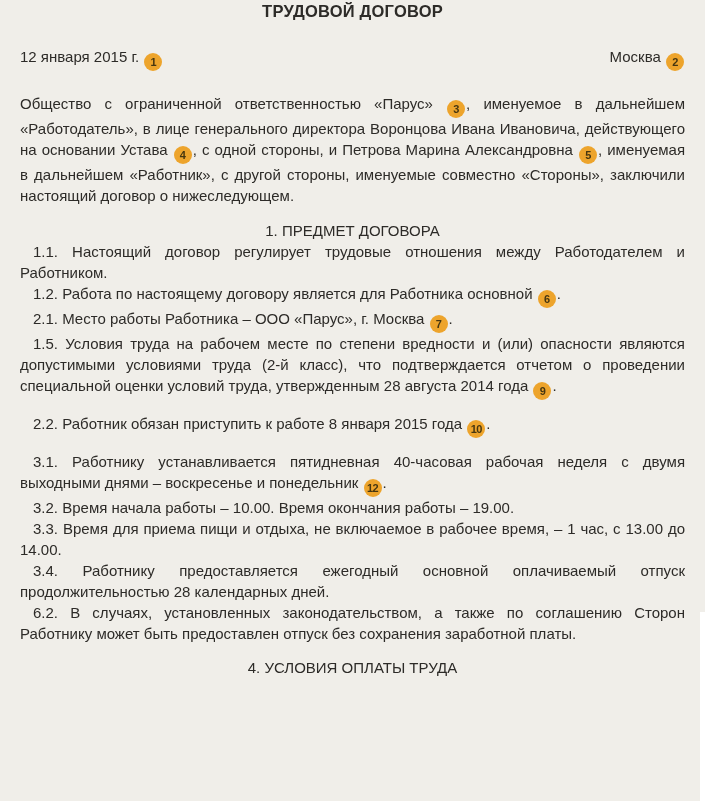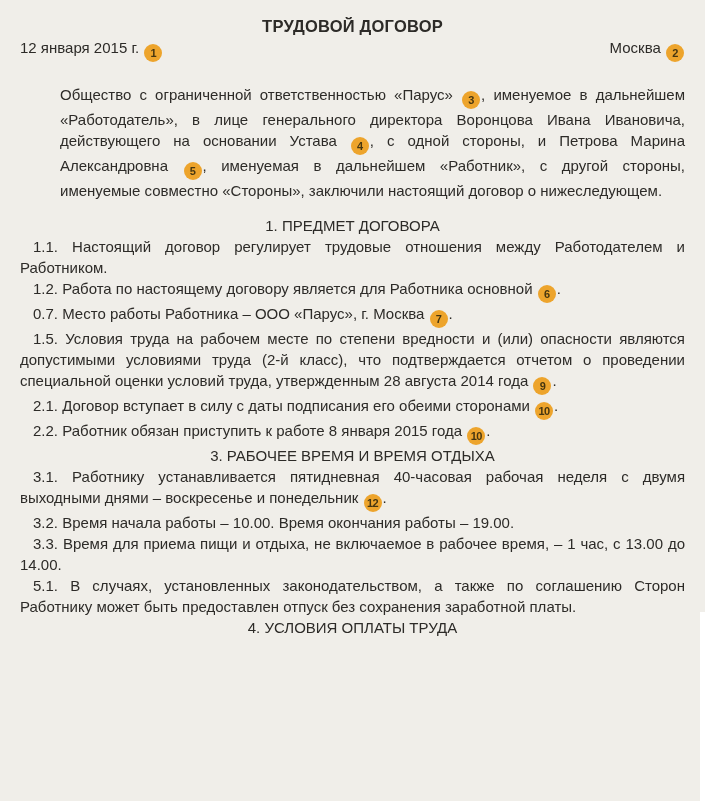--- a/index.html
+++ b/index.html
@@ -9,39 +9,39 @@
     width:705px;height:801px;
     background:var(--page-bg,#f0eee9);
     color:var(--text-color,#2d2b28);
     overflow:hidden;
     box-sizing:border-box;
     padding:0 20px;
     font-size:15px;
     line-height:21px;
   }
   .doc-title{
-    padding-top:15px;
+    padding-top:0;
     text-align:center;
     font-weight:700;
     font-size:16.5px;
     line-height:22px;
     letter-spacing:.2px;
   }
   .date-row{
     display:flex;
     justify-content:space-between;
     align-items:center;
+    margin-top:24px;
   }
   .intro{
     margin-top:22px;
     margin-bottom:14px;
     text-align:justify;
-    margin-left:40px;
   }
-  .section{}
+  .section{margin-top:13px;}
   .section-heading{
     text-align:center;
     line-height:21px;
   }
   .para{
     text-align:justify;
     text-indent:13px;
   }
   .marker{
     display:inline-block;
@@ -83,33 +83,32 @@
     </div>
   </div>
 
   <div class="intro" id="intro"><span>Общество с ограниченной ответственностью «Парус» </span><span class="marker">3</span><span>, именуемое в дальнейшем «Работодатель», в лице генерального директора Воронцова Ивана Ивановича, действующего на основании Устава </span><span class="marker">4</span><span>, с одной стороны, и Петрова Марина Александровна </span><span class="marker">5</span><span>, именуемая в дальнейшем «Работник», с другой стороны, именуемые совместно «Стороны», заключили настоящий договор о нижеследующем.</span></div>
 
   <div id="sections">
       <div class="section">
         <div class="section-heading">1. ПРЕДМЕТ ДОГОВОРА</div>
         <div class="para"><span>1.1. Настоящий договор регулирует трудовые отношения между Работодателем и Работником.</span></div>
         <div class="para"><span>1.2. Работа по настоящему договору является для Работника основной </span><span class="marker">6</span><span>.</span></div>
-        <div class="para"><span>0.7. Место работы Работника – ООО «Парус», г. Москва </span><span class="marker">7</span><span>.</span></div>
+        <div class="para"><span>2.1. Место работы Работника – ООО «Парус», г. Москва </span><span class="marker">7</span><span>.</span></div>
         <div class="para"><span>1.5. Условия труда на рабочем месте по степени вредности и (или) опасности являются допустимыми условиями труда (2-й класс), что подтверждается отчетом о проведении специальной оценки условий труда, утвержденным 28 августа 2014 года </span><span class="marker">9</span><span>.</span></div>
       </div>
       <div class="section">
-        <div class="para"><span>2.1. Договор вступает в силу с даты подписания его обеими сторонами </span><span class="marker">10</span><span>.</span></div>
         <div class="para"><span>2.2. Работник обязан приступить к работе 8 января 2015 года </span><span class="marker">10</span><span>.</span></div>
       </div>
       <div class="section">
-        <div class="section-heading">3. РАБОЧЕЕ ВРЕМЯ И ВРЕМЯ ОТДЫХА</div>
         <div class="para"><span>3.1. Работнику устанавливается пятидневная 40-часовая рабочая неделя с двумя выходными днями – воскресенье и понедельник </span><span class="marker">12</span><span>.</span></div>
         <div class="para"><span>3.2. Время начала работы – 10.00. Время окончания работы – 19.00.</span></div>
         <div class="para"><span>3.3. Время для приема пищи и отдыха, не включаемое в рабочее время, – 1 час, с 13.00 до 14.00.</span></div>
-        <div class="para"><span>5.1. В случаях, установленных законодательством, а также по соглашению Сторон Работнику может быть предоставлен отпуск без сохранения заработной платы.</span></div>
+        <div class="para"><span>3.4. Работнику предоставляется ежегодный основной оплачиваемый отпуск продолжительностью 28 календарных дней.</span></div>
+        <div class="para"><span>6.2. В случаях, установленных законодательством, а также по соглашению Сторон Работнику может быть предоставлен отпуск без сохранения заработной платы.</span></div>
       </div>
       <div class="section">
         <div class="section-heading">4. УСЛОВИЯ ОПЛАТЫ ТРУДА</div>
       </div>
     </div>
 
   <div class="edge-strip"></div>
 
 </div>
 

